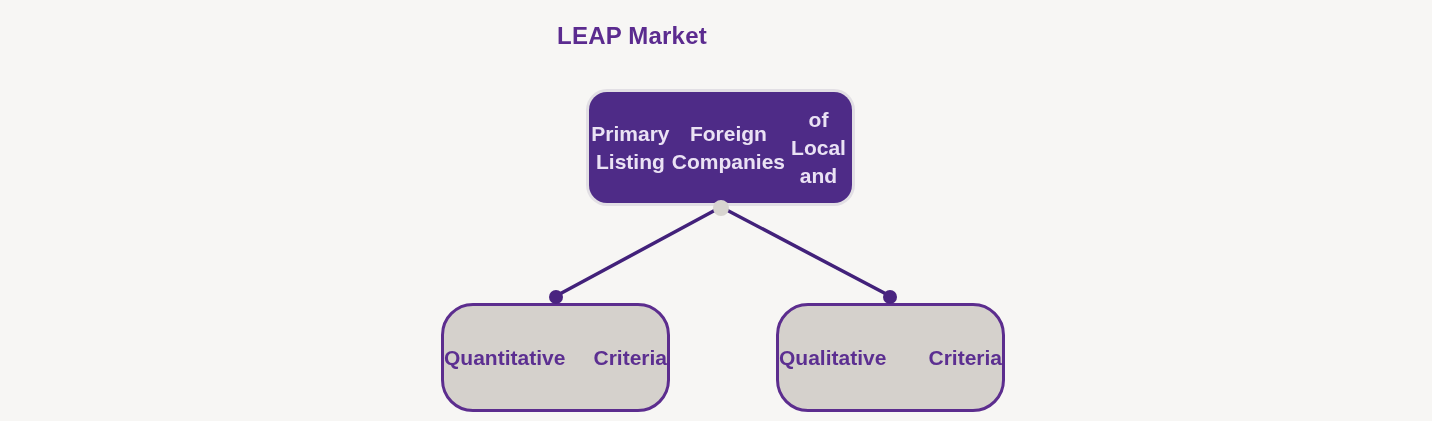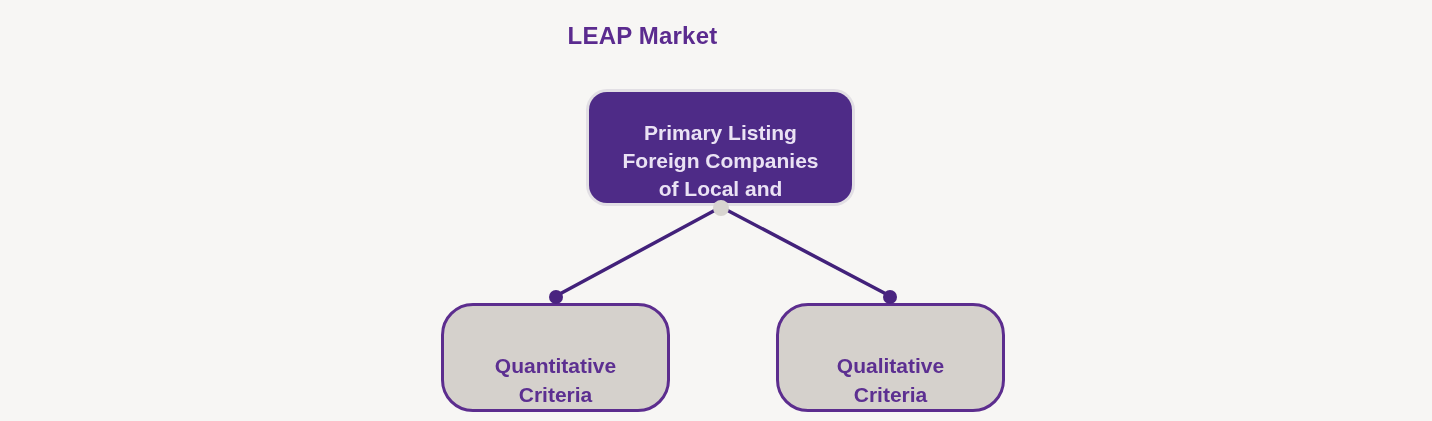--- a/index.html
+++ b/index.html
@@ -7,40 +7,39 @@
     padding: 0;
     background: #f7f6f4;
     font-family: "Liberation Sans", sans-serif;
   }
   .canvas {
     position: relative;
     width: 1264px;
     height: 421px;
     background: #f7f6f4;
     overflow: hidden;
-    padding-left: 21px;
   }
   .diagram-title {
     position: absolute;
     left: 0;
     top: 22px;
     width: 100%;
     text-align: center;
     font-size: 24px;
     font-weight: 700;
     letter-spacing: 0.2px;
     color: #5b2b8f;
     z-index: 1;
   }
   .node {
     position: absolute;
     display: flex;
-    flex-direction: column;
+    flex-direction: row;
     align-items: center;
-    justify-content: flex-end;
+    justify-content: space-between;
     text-align: center;
     box-sizing: border-box;
     z-index: 1;
   }
   .node-root {
     left: 589px;
     top: 92px;
     width: 263px;
     height: 111px;
     background: #4e2b87;

